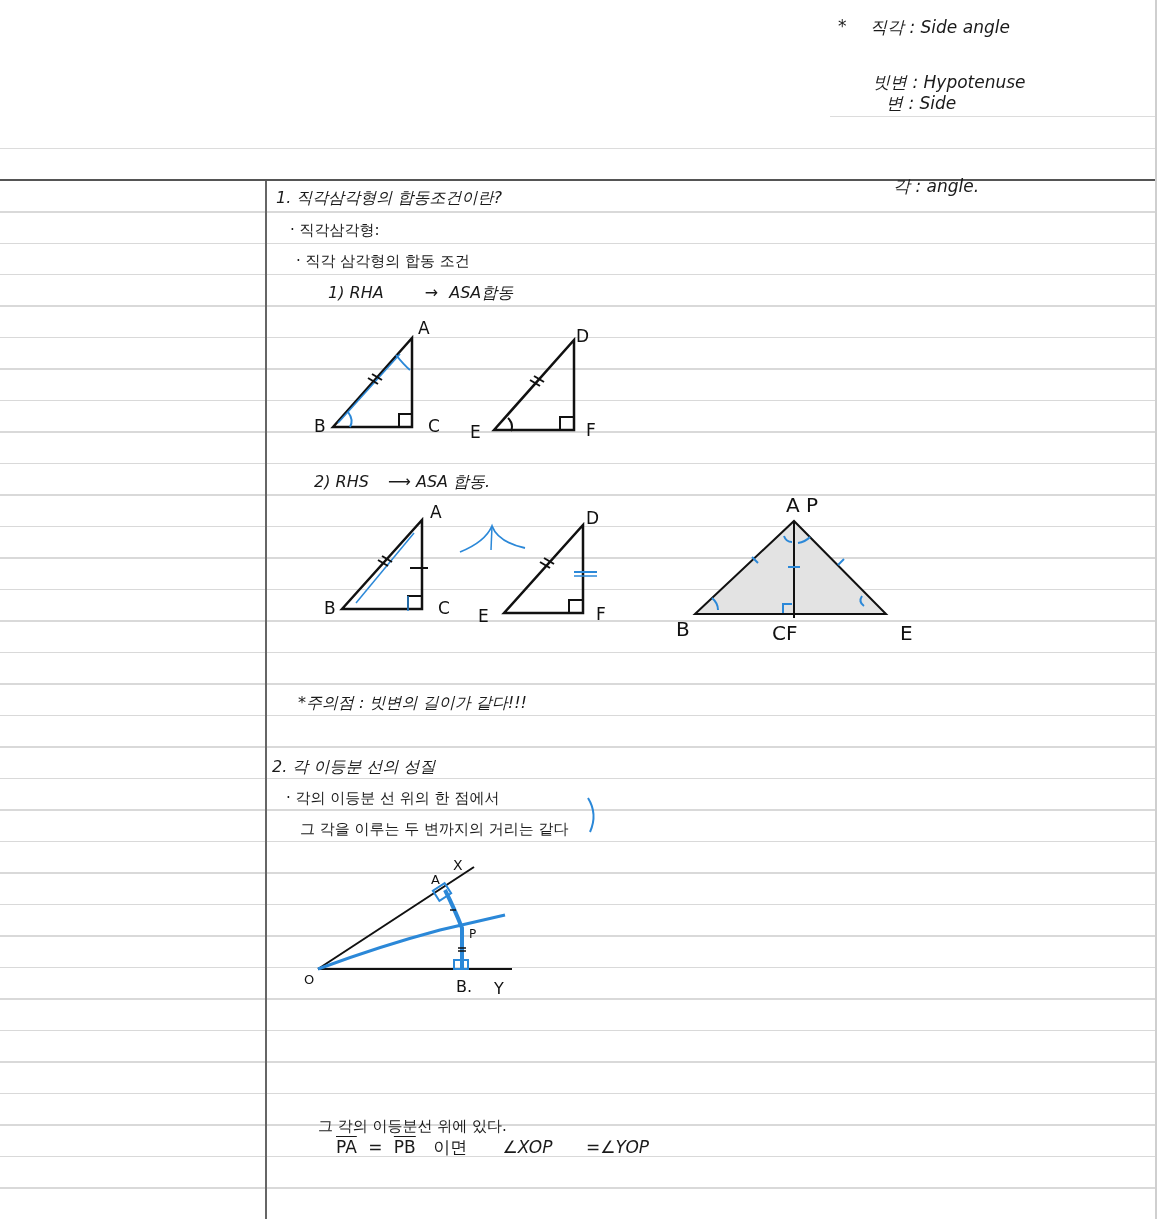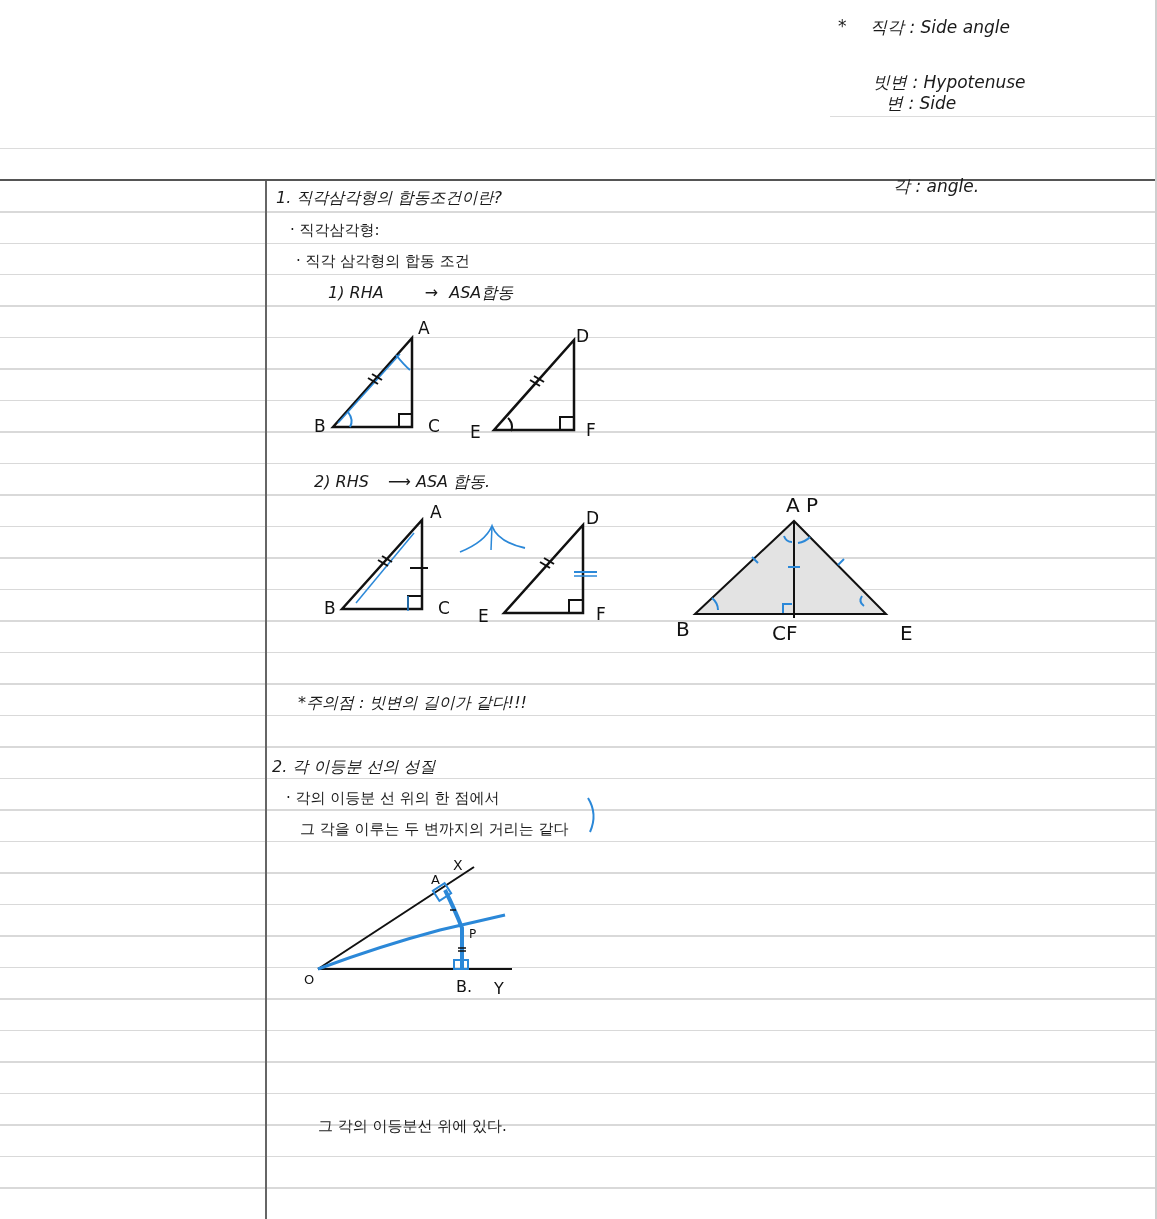--- a/index.html
+++ b/index.html
@@ -155,13 +155,21 @@
     <text class="lbl" x="141" y="34" style="font-size:13px">A</text>
     <text class="lbl" x="163" y="20" style="font-size:14px">X</text>
     <text class="lbl" x="179" y="88" style="font-size:12px">P</text>
     <text class="lbl" x="14" y="134" style="font-size:13px">O</text>
     <text class="lbl" x="166" y="142" style="font-size:16px">B.</text>
     <text class="lbl" x="204" y="144" style="font-size:16px">Y</text>
   </svg>
 
   <div class="hand t15" style="left:318px;top:1117px;">그 각의 이등분선  위에 있다.</div>
 
+  <div class="hand t17" style="left:336px;top:1136px;">
+    <span style="text-decoration:overline;">PA</span>
+    <span style="margin:0 6px;">=</span>
+    <span style="text-decoration:overline;">PB</span>
+    <span style="margin-left:12px;">이면</span>
+    <span style="margin-left:30px;font-style:italic;">∠XOP</span>
+    <span style="margin-left:28px;font-style:italic;">=∠YOP</span>
+  </div>
 </div>
 
 </body></html>

